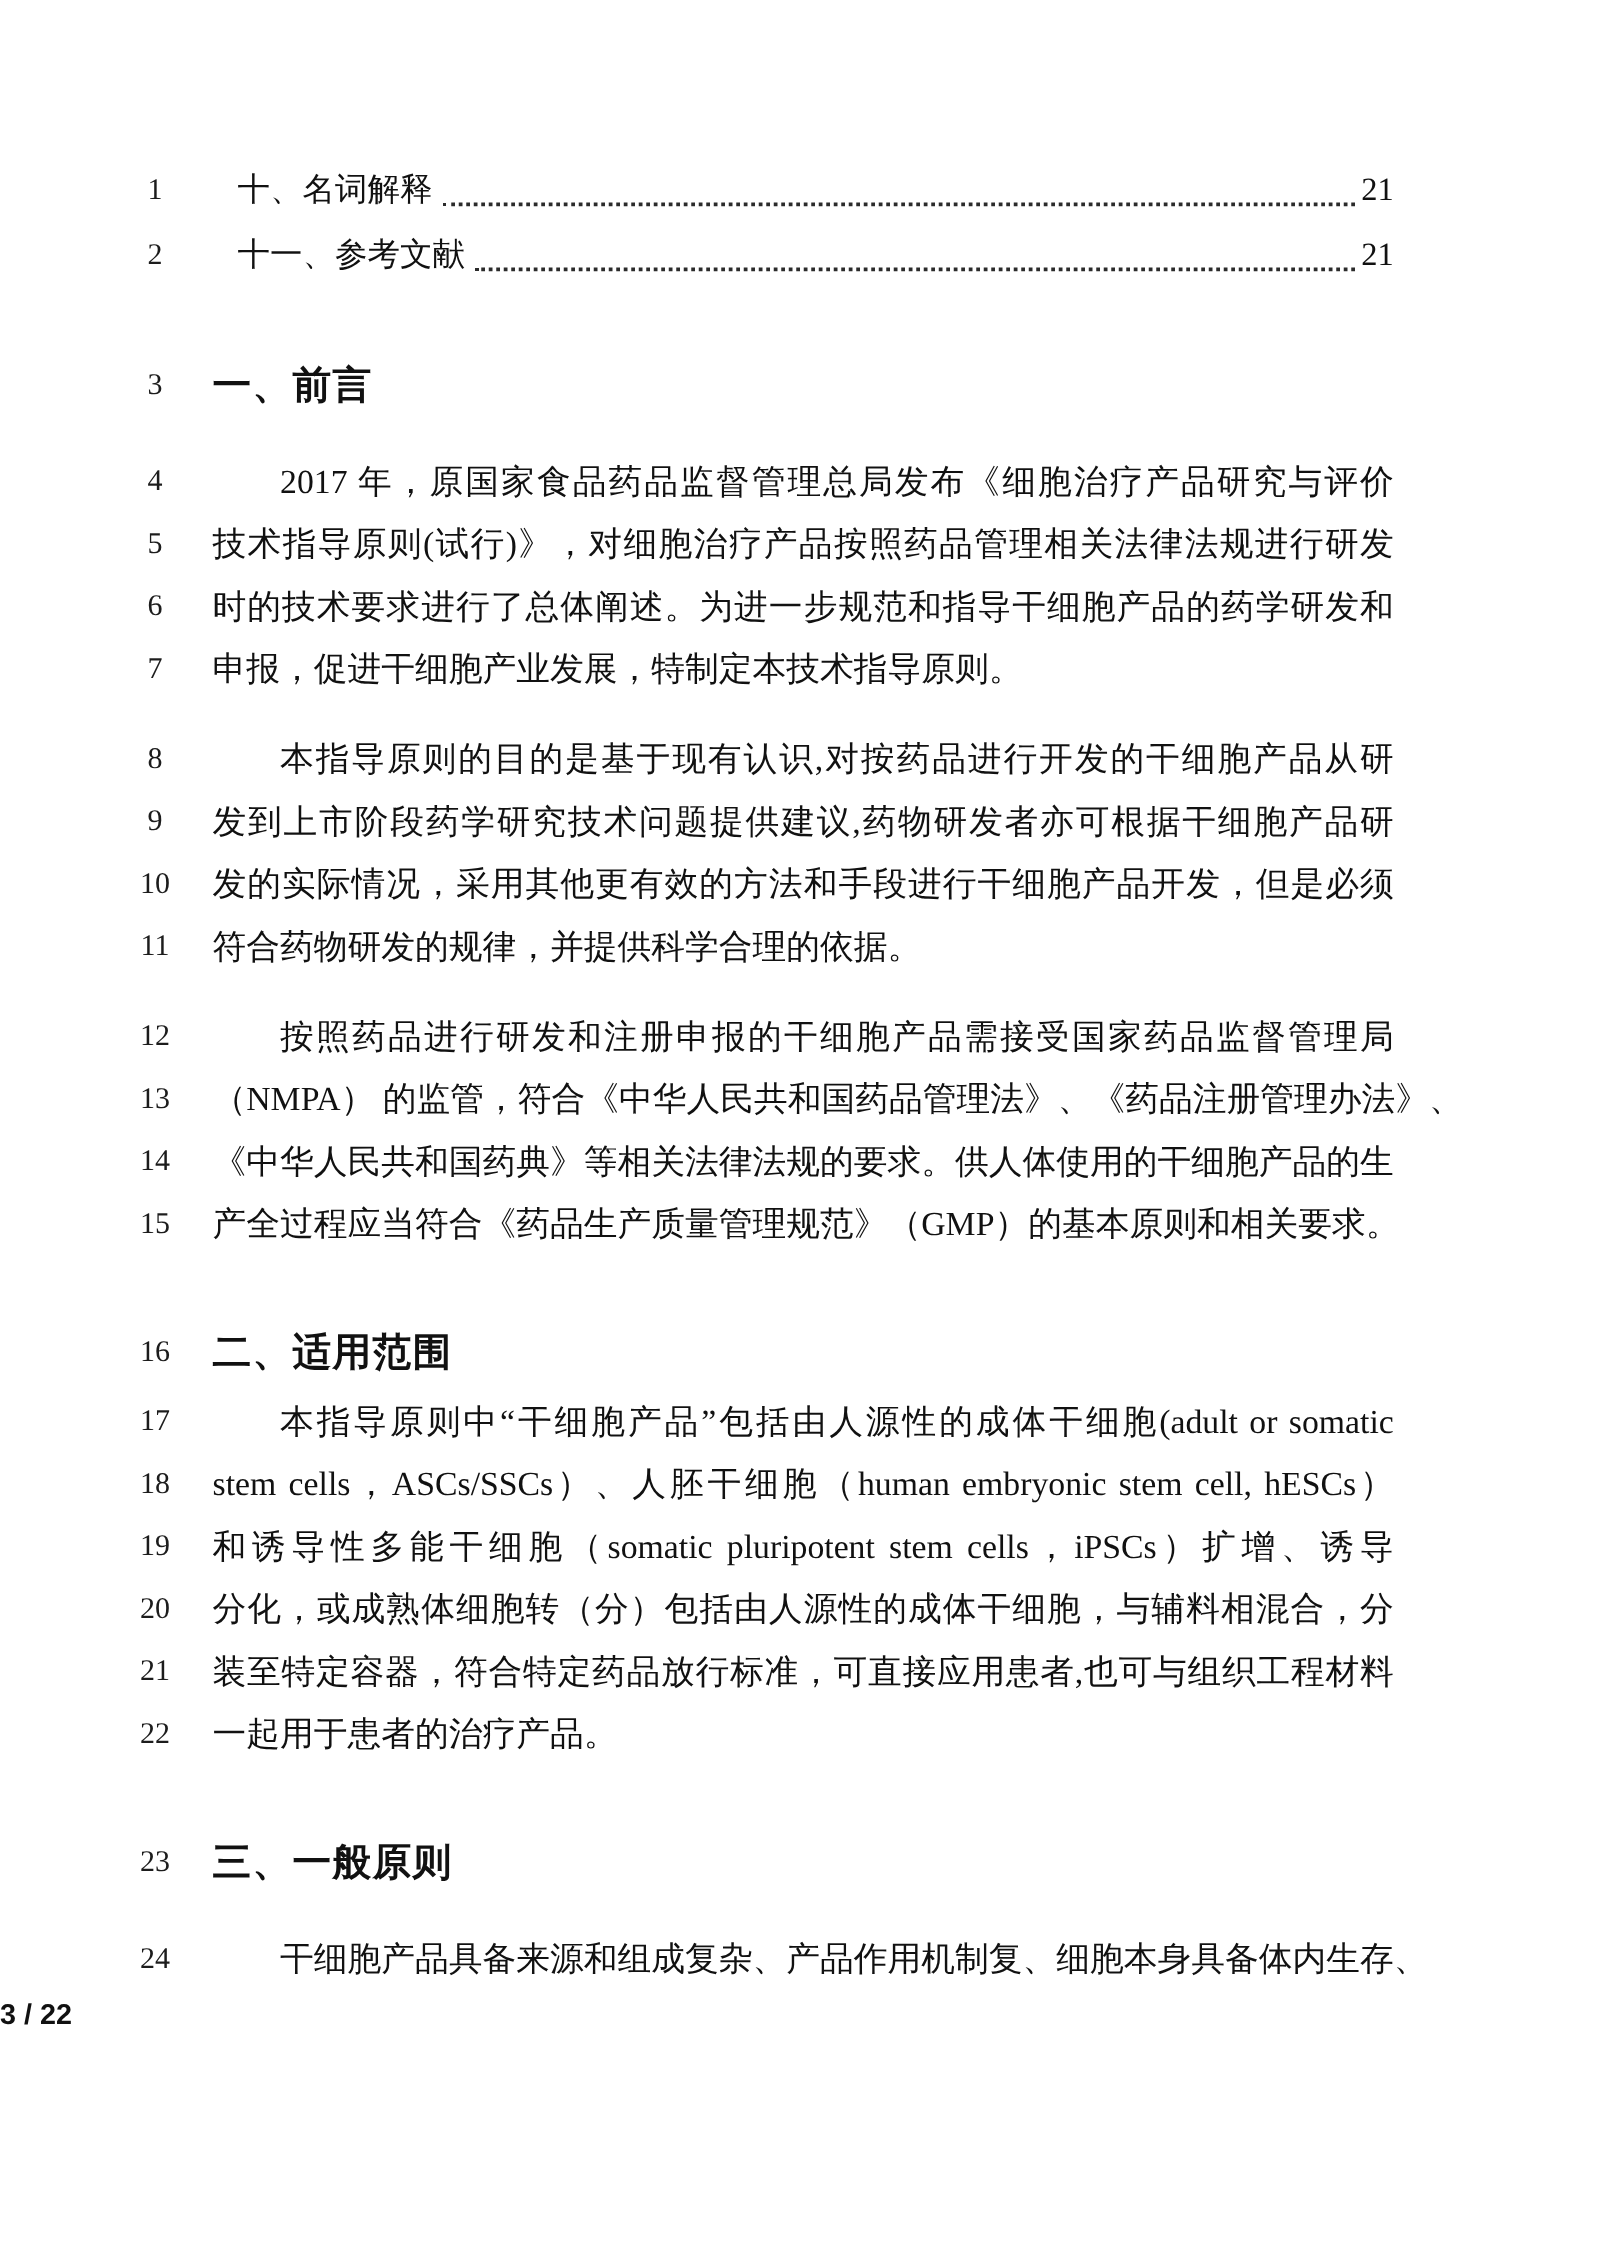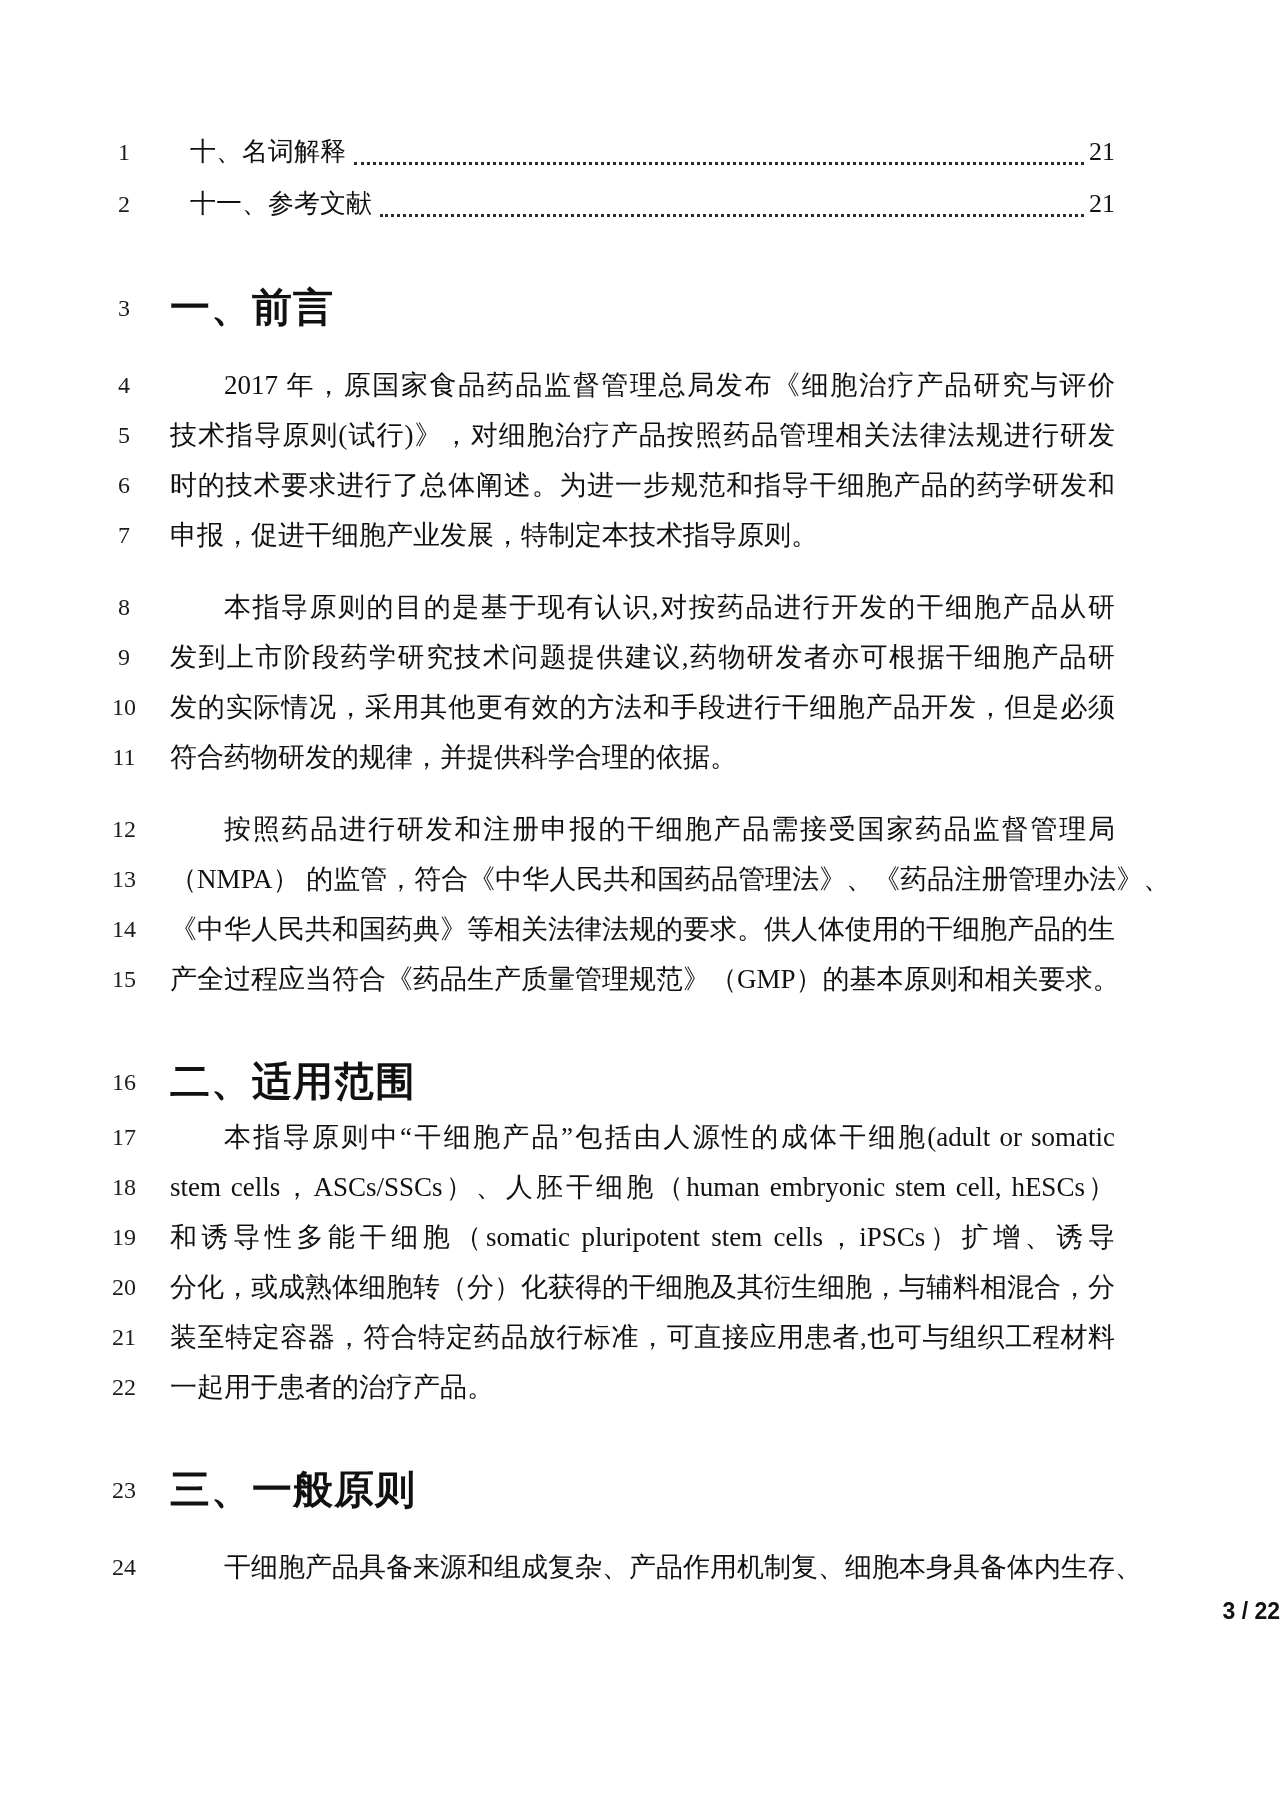--- a/index.html
+++ b/index.html
@@ -52,41 +52,41 @@
   }
   .justify {
     text-align: justify;
     text-align-last: justify;
   }
   .indent {
     text-indent: 2em;
   }
   .heading .text {
     font-weight: bold;
-    font-size: 40px;
+    font-size: 31px;
     letter-spacing: 1px;
   }
   .toc .text {
     display: flex;
     padding-left: 42px;
     white-space: nowrap;
   }
   .toc-label { flex: none; }
   .toc-leader {
     flex: 1;
     align-self: flex-end;
     margin: 0 5px 13px 8px;
     border-bottom: 3px dotted #2b2b2b;
   }
   .toc-page { flex: none; }
   .footer {
     margin-top: 2px;
     height: 34px;
     line-height: 34px;
-    text-align: right;
+    text-align: left;
     font-size: 23px;
     font-weight: bold;
     font-family: "Liberation Sans", "DejaVu Sans", sans-serif;
     color: #111111;
   }
 </style>
 </head>
 <body>
 
 <div class="page">
@@ -170,21 +170,21 @@
       <div class="row body">
         <div class="num">18</div>
         <div class="text justify">stem cells，ASCs/SSCs）、人胚干细胞（human embryonic stem cell, hESCs）</div>
       </div>
       <div class="row body">
         <div class="num">19</div>
         <div class="text justify">和诱导性多能干细胞（somatic pluripotent stem cells，iPSCs）扩增、诱导</div>
       </div>
       <div class="row body">
         <div class="num">20</div>
-        <div class="text justify">分化，或成熟体细胞转（分）化获得的干细胞及其衍生细胞，与辅料相混合，分</div>
+        <div class="text justify">分化，或成熟体细胞转（分）包括由人源性的成体干细胞，与辅料相混合，分</div>
       </div>
       <div class="row body">
         <div class="num">21</div>
         <div class="text justify">装至特定容器，符合特定药品放行标准，可直接应用患者,也可与组织工程材料</div>
       </div>
       <div class="row body">
         <div class="num">22</div>
         <div class="text">一起用于患者的治疗产品。</div>
       </div>
       <div class="row heading">

